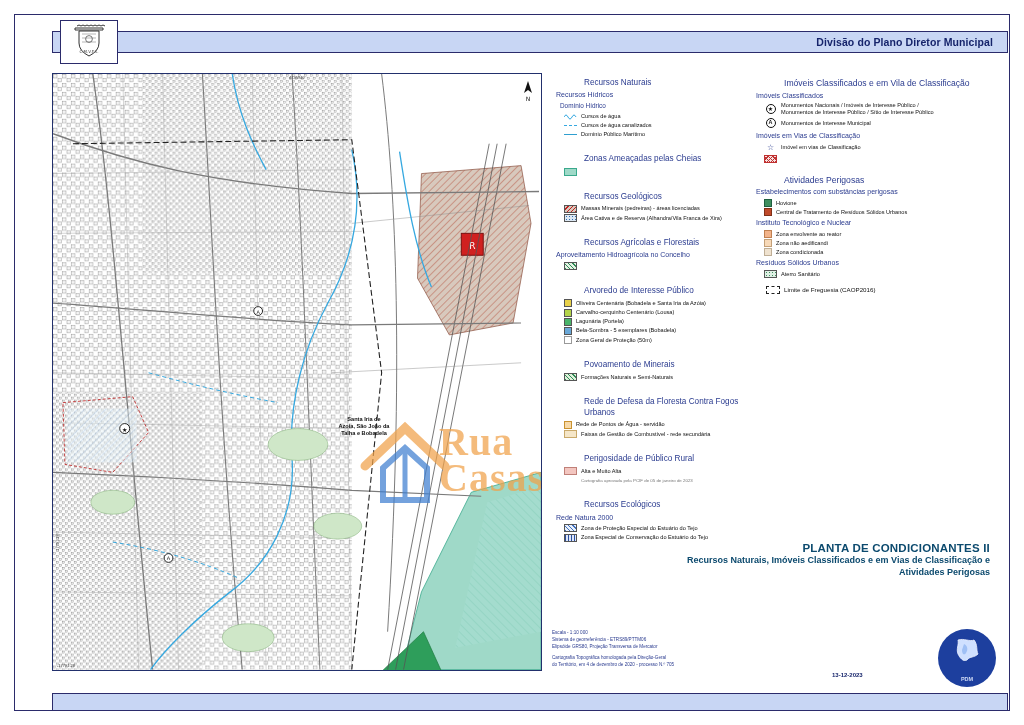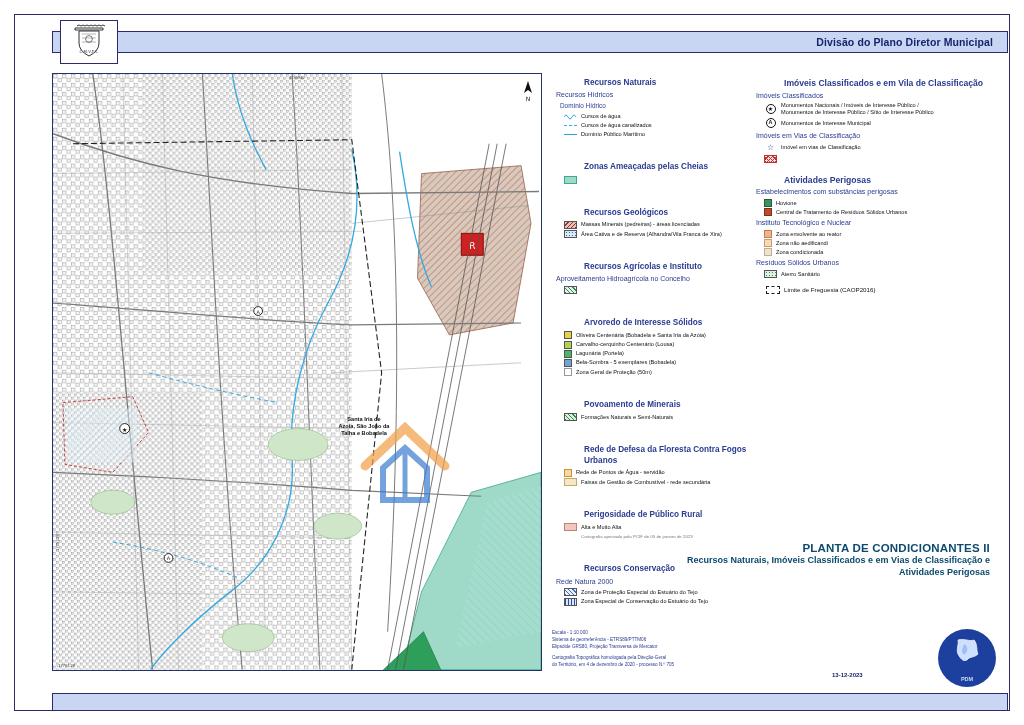--- a/index.html
+++ b/index.html
@@ -107,24 +107,24 @@
   
   .legend-col {
     position: absolute;
     font-size: 6.2px;
     color: #1b1b1b;
     line-height: 1.25;
   }
   #legend-left { left: 552px; top: 78px; width: 205px; }
   #legend-right { left: 752px; top: 78px; width: 252px; }
 
-  .lg-h1 { font-size: 8.2px; color: #2a3b8f; font-weight: bold; margin: 0 0 3px 0; padding-left: 32px; }
+  .lg-h1 { font-size: 8.2px; color: #2a3b8f; font-weight: normal; margin: 0 0 3px 0; padding-left: 32px; }
   .lg-h2 { font-size: 7px; color: #2a3b8f; margin: 3px 0 2px 4px; }
   .lg-h3 { font-size: 6.4px; color: #2a3b8f; margin: 2px 0 2px 8px; }
-  .lg-h1.tight { margin-top: 24px; }
+  .lg-h1.tight { margin-top: 16px; }
 
   .lg-row {
     display: flex; align-items: center;
     margin: 1.2px 0 1.2px 12px;
     gap: 4px;
   }
   .lg-row .lbl { font-size: 5.6px; color: #111; white-space: nowrap; }
   .sw {
     width: 13px; height: 8px;
     flex: 0 0 13px;
@@ -377,20 +377,21 @@
     <div class="map-top-label">4745940</div>
     <div class="map-side-label">-17791.28</div>
     <div class="map-corner-label">-17791.28</div>
 
     <div class="watermark">
       <svg width="110" height="110" viewBox="0 0 110 110" style="position:absolute;left:0;top:2px;">
         <path d="M12 60 L52 22 L92 60" fill="none" stroke="#f0a24a" stroke-width="9" stroke-linecap="round"></path>
         <path d="M30 62 L52 42 L74 62 L74 94 L30 94 Z" fill="none" stroke="#3f7fd0" stroke-width="6"></path>
         <path d="M52 44 L52 94" stroke="#3f7fd0" stroke-width="5"></path>
       </svg>
+      <div class="wm-text">Rua<br>Casas</div>
     </div>
   </div>
 
   <div class="legend-col" id="legend-left">
 
     <div class="lg-h1">Recursos Naturais</div>
     <div class="lg-h2">Recursos Hídricos</div>
     <div class="lg-h3">Domínio Hídrico</div>
 
     <div class="lg-row">
@@ -419,28 +420,28 @@
     <div class="lg-h1 tight">Recursos Geológicos</div>
     <div class="lg-row">
       <span class="sw hatch-r" style="background-color:#d8c9bd"></span>
       <span class="lbl">Massas Minerais (pedreiras) - áreas licenciadas</span>
     </div>
     <div class="lg-row">
       <span class="sw dots" style="background-color:#dce8f4"></span>
       <span class="lbl">Área Cativa e de Reserva (Alhandra/Vila Franca de Xira)</span>
     </div>
 
-    <div class="lg-h1 tight">Recursos Agrícolas e Instituto</div>
+    <div class="lg-h1 tight">Recursos Agrícolas e Florestais</div>
     <div class="lg-h2">Aproveitamento Hidroagrícola no Concelho</div>
     <div class="lg-row">
       <span class="sw hatch-g" style="background-color:#e6f2e4"></span>
       <span class="lbl"></span>
     </div>
 
-    <div class="lg-h1 tight">Arvoredo de Interesse Sólidos</div>
+    <div class="lg-h1 tight">Arvoredo de Interesse Público</div>
     <div class="lg-row">
       <span class="sw sq" style="background:#e8d14a"></span>
       <span class="lbl">Oliveira Centenária (Bobadela e Santa Iria da Azóia)</span>
     </div>
     <div class="lg-row">
       <span class="sw sq" style="background:#b4d44a"></span>
       <span class="lbl">Carvalho-cerquinho Centenário (Lousa)</span>
     </div>
     <div class="lg-row">
       <span class="sw sq" style="background:#4ab46a"></span>
@@ -474,21 +475,21 @@
     <div class="lg-h1 tight">Perigosidade de Público Rural</div>
     <div class="lg-row">
       <span class="sw" style="background:#f3c6c0;border-color:#c08078"></span>
       <span class="lbl">Alta e Muito Alta</span>
     </div>
     <div class="lg-row">
       <span class="sw" style="border:none;background:transparent"></span>
       <span class="lbl" style="font-size:4.4px;color:#777">Cartografia aprovada pela PCIF de 05 de janeiro de 2023</span>
     </div>
 
-    <div class="lg-h1 tight">Recursos Conservação</div>
+    <div class="lg-h1 tight">Recursos Ecológicos</div>
     <div class="lg-h2">Rede Natura 2000</div>
     <div class="lg-row">
       <span class="sw hatch" style="background-color:#e8f0fb"></span>
       <span class="lbl">Zona de Proteção Especial do Estuário do Tejo</span>
     </div>
     <div class="lg-row">
       <span class="sw hatch" style="background-color:#dde6f8;background-image:repeating-linear-gradient(90deg,#2a4fa0 0 1px,transparent 1px 3px)"></span>
       <span class="lbl">Zona Especial de Conservação do Estuário do Tejo</span>
     </div>
   </div>

